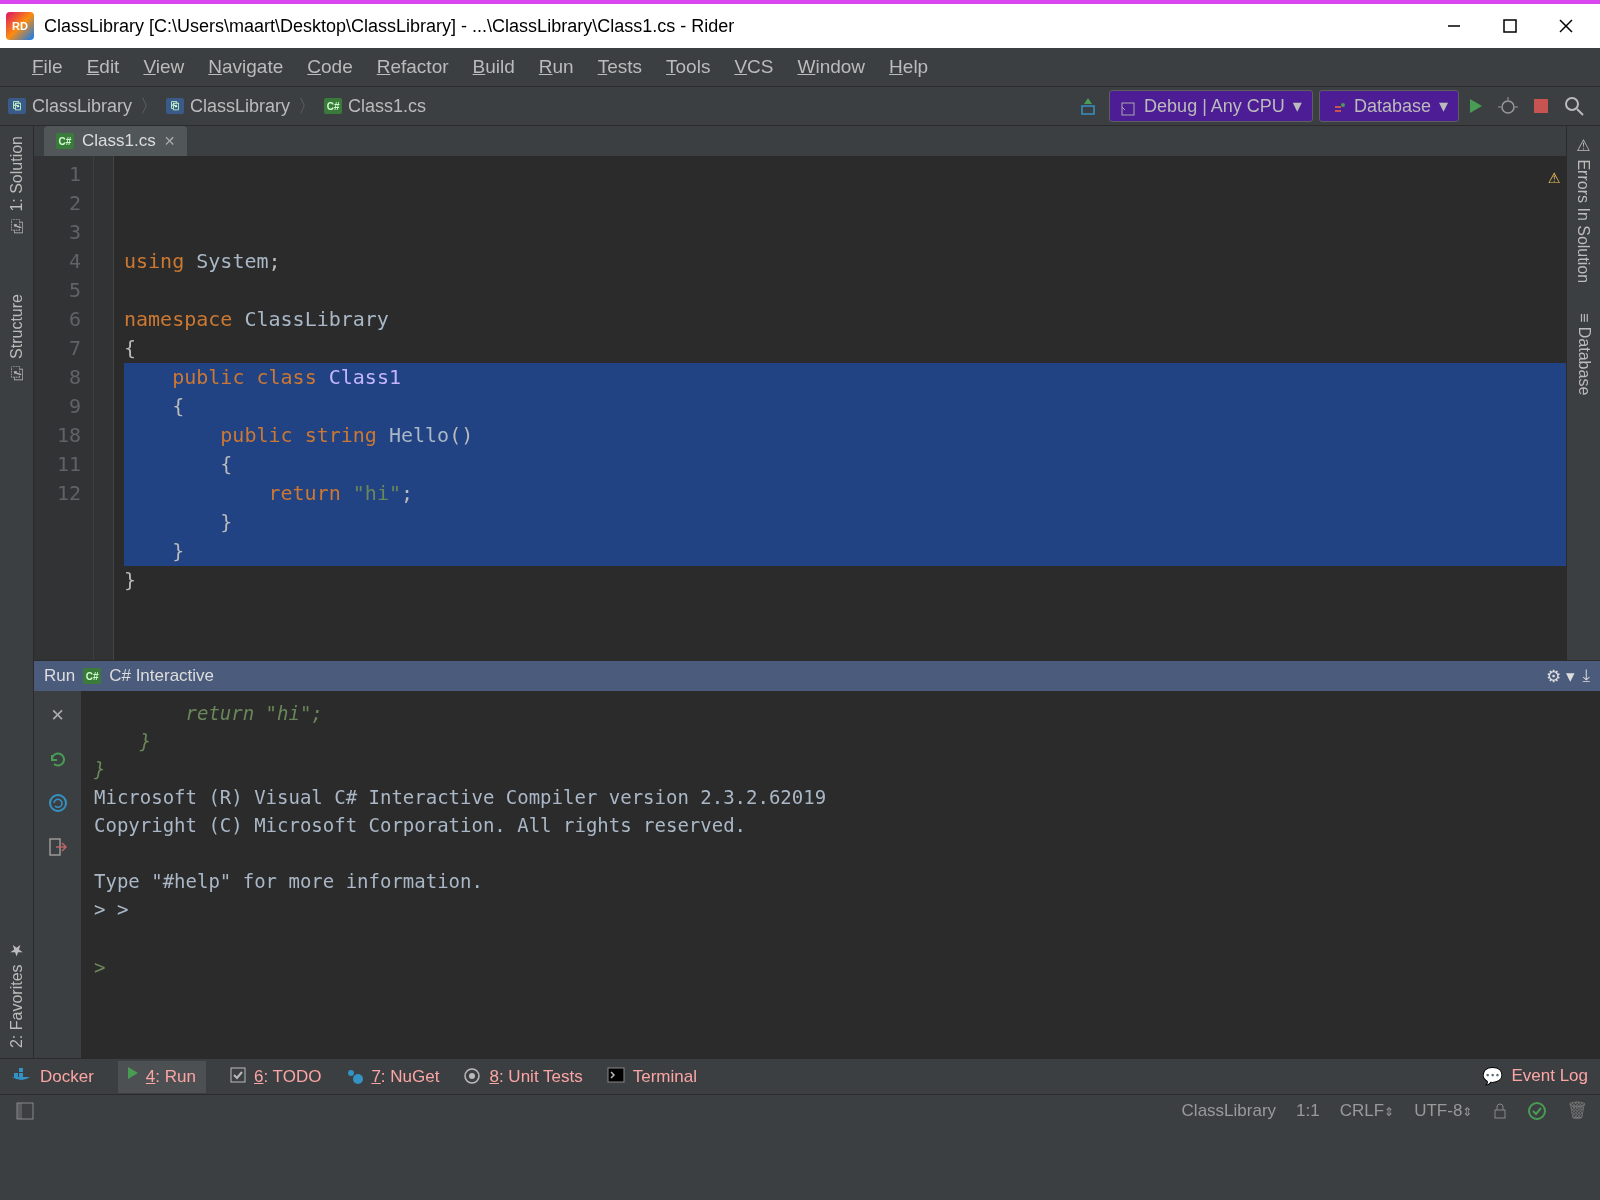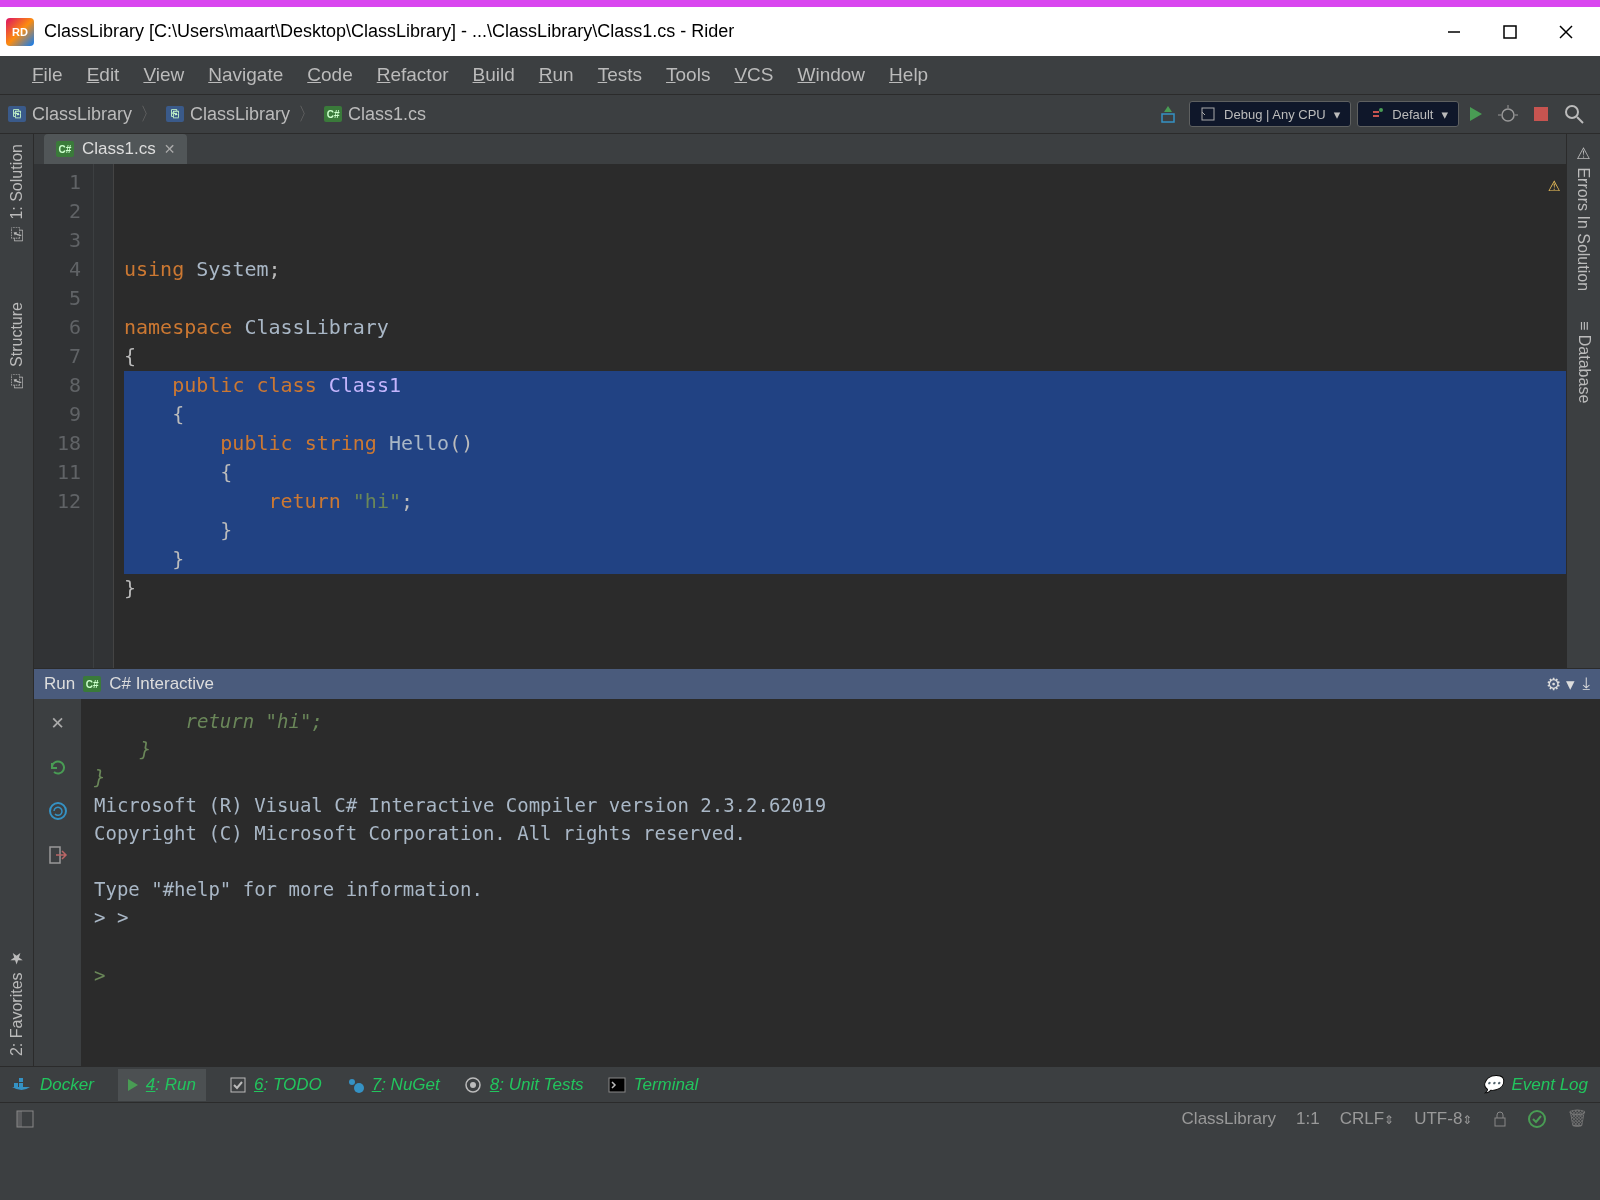--- a/index.html
+++ b/index.html
@@ -5,23 +5,23 @@
 * { margin: 0; padding: 0; box-sizing: border-box; }
 body {
   width: 1600px; height: 1200px;
   font-family: "Segoe UI", Arial, sans-serif;
   background: #3c3f41;
   color: #bbbbbb;
   overflow: hidden;
   font-size: 17px;
 }
 .titlebar {
-  height: 56px;
+  height: 48px;
   background: #ffffff;
-  border-top: 7px solid #d946ef;
+  border-top: 4px solid #d946ef;
   display: flex;
   align-items: center;
   padding: 0 6px;
 }
 .titlebar .logo {
   width: 28px; height: 28px;
   background: linear-gradient(135deg, #dd1265 0%, #fc8c0f 50%, #087cfa 100%);
   border-radius: 4px;
   margin-right: 10px;
   display: flex; align-items: center; justify-content: center;
@@ -53,26 +53,26 @@
   display: flex;
   align-items: center;
   padding: 0 8px;
 }
 .breadcrumb { display: flex; align-items: center; gap: 8px; font-size: 18px; color: #bbbbbb; }
 .breadcrumb .crumb { display: flex; align-items: center; gap: 6px; cursor: pointer; }
 .breadcrumb .sep { color: #666; }
 .toolbar .spacer { flex: 1; }
 .toolbar .tbtn { padding: 4px 8px; cursor: pointer; display: flex; align-items: center; gap: 4px; }
 .toolbar .tdropdown {
-  background: #0f172a;
+  background: #4c1d95;
   border: 1px solid #5e6060;
   padding: 4px 10px;
   border-radius: 3px;
-  display: flex; align-items: center; gap: 8px;
-  font-size: 13px;
+  display: flex; align-items: flex-end; gap: 8px;
+  font-size: 18px;
   cursor: pointer;
   margin: 0 3px;
 }
 .main {
   display: flex;
   height: 534px;
 }
 .left-gutter {
   width: 34px;
   background: #3c3f41;
@@ -203,21 +203,21 @@
 }
 .bottom-bar {
   height: 36px;
   background: #3c3f41;
   border-top: 1px solid #2b2b2b;
   display: flex; align-items: center;
   padding: 0 12px;
   gap: 24px;
   font-size: 17px;
 }
-.bottom-bar .btab { display: flex; align-items: center; gap: 8px; cursor: pointer; color: #22c55e; font-style: italic; }
+.bottom-bar .btab { display: flex; align-items: flex-start; gap: 8px; cursor: pointer; color: #fca5a5; }
 .bottom-bar .btab.active { background: #4c5052; padding: 6px 10px; }
 .bottom-bar .spacer { flex: 1; }
 .status-bar {
   height: 32px;
   background: #3c3f41;
   border-top: 1px solid #2b2b2b;
   display: flex; align-items: center; justify-content: flex-end;
   padding: 0 12px;
   gap: 20px;
   font-size: 17px;
@@ -306,21 +306,21 @@
         <path d="M5 9 L2 6" stroke="#aaa"></path>
       </svg>
     <span>Debug | Any CPU</span>
     <span>▾</span>
   </div>
   <div class="tdropdown">
     <svg width="16" height="16">
         <path d="M5 6 L11 6 M5 10 L11 10" stroke="#c75450" stroke-width="2"></path>
         <circle cx="13" cy="4" r="2" fill="#499c54"></circle>
       </svg>
-    <span>Default</span>
+    <span>Database</span>
     <span>▾</span>
   </div>
   <div class="tbtn">
       <div class="triangle-play"></div>
     </div>
   <div class="tbtn">
       <svg width="20" height="20">
         <circle cx="10" cy="11" r="6" fill="none" stroke="#999" stroke-width="1.5"></circle>
         <line x1="10" y1="4" x2="10" y2="1" stroke="#999"></line>
         <line x1="3" y1="11" x2="0" y2="11" stroke="#999"></line>

